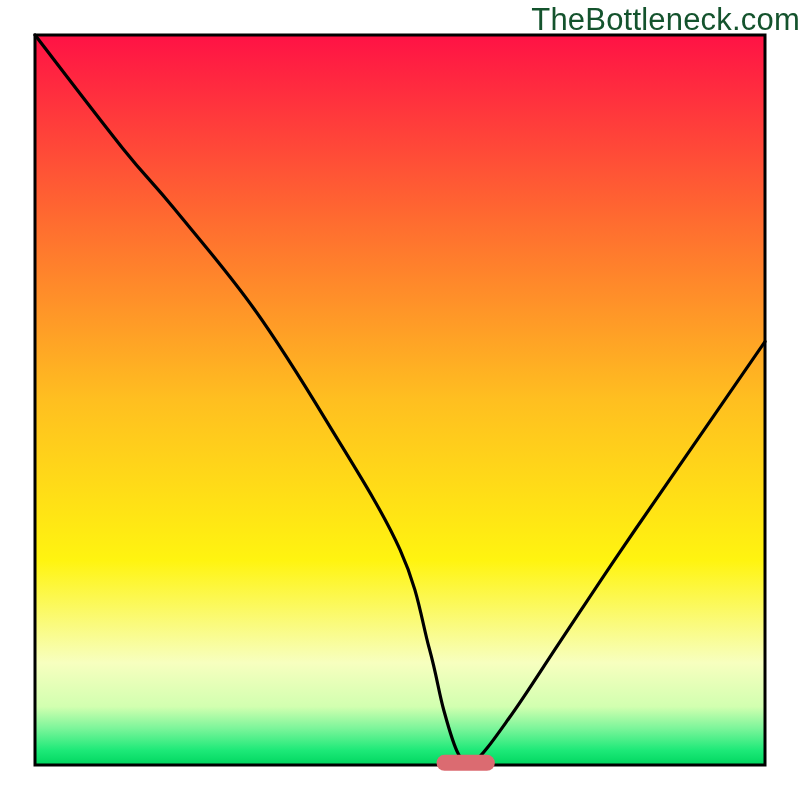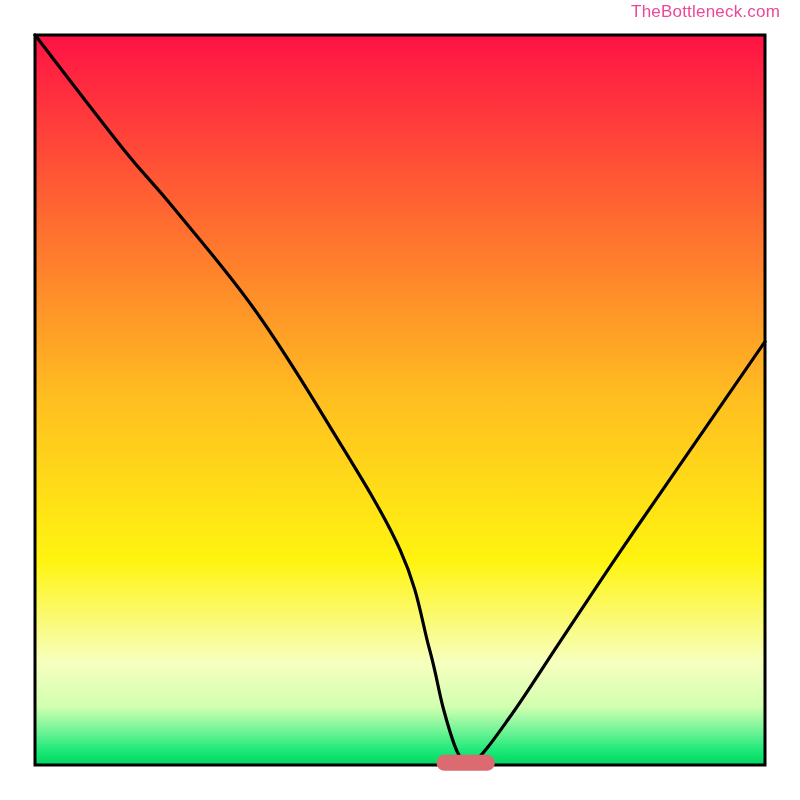--- a/index.html
+++ b/index.html
@@ -12,23 +12,23 @@
     font-family: Arial, Helvetica, sans-serif;
   }
   .frame {
     position: relative;
     width: 800px;
     height: 800px;
   }
   .watermark {
     position: absolute;
     top: 2px;
-    right: 20px;
-    font-size: 17px;
-    color: #ec4899;
+    right: 0;
+    font-size: 31px;
+    color: #14532d;
     font-weight: 400;
     letter-spacing: 0.2px;
     z-index: 10;
   }
   svg {
     display: block;
     width: 800px;
     height: 800px;
   }
 </style>

